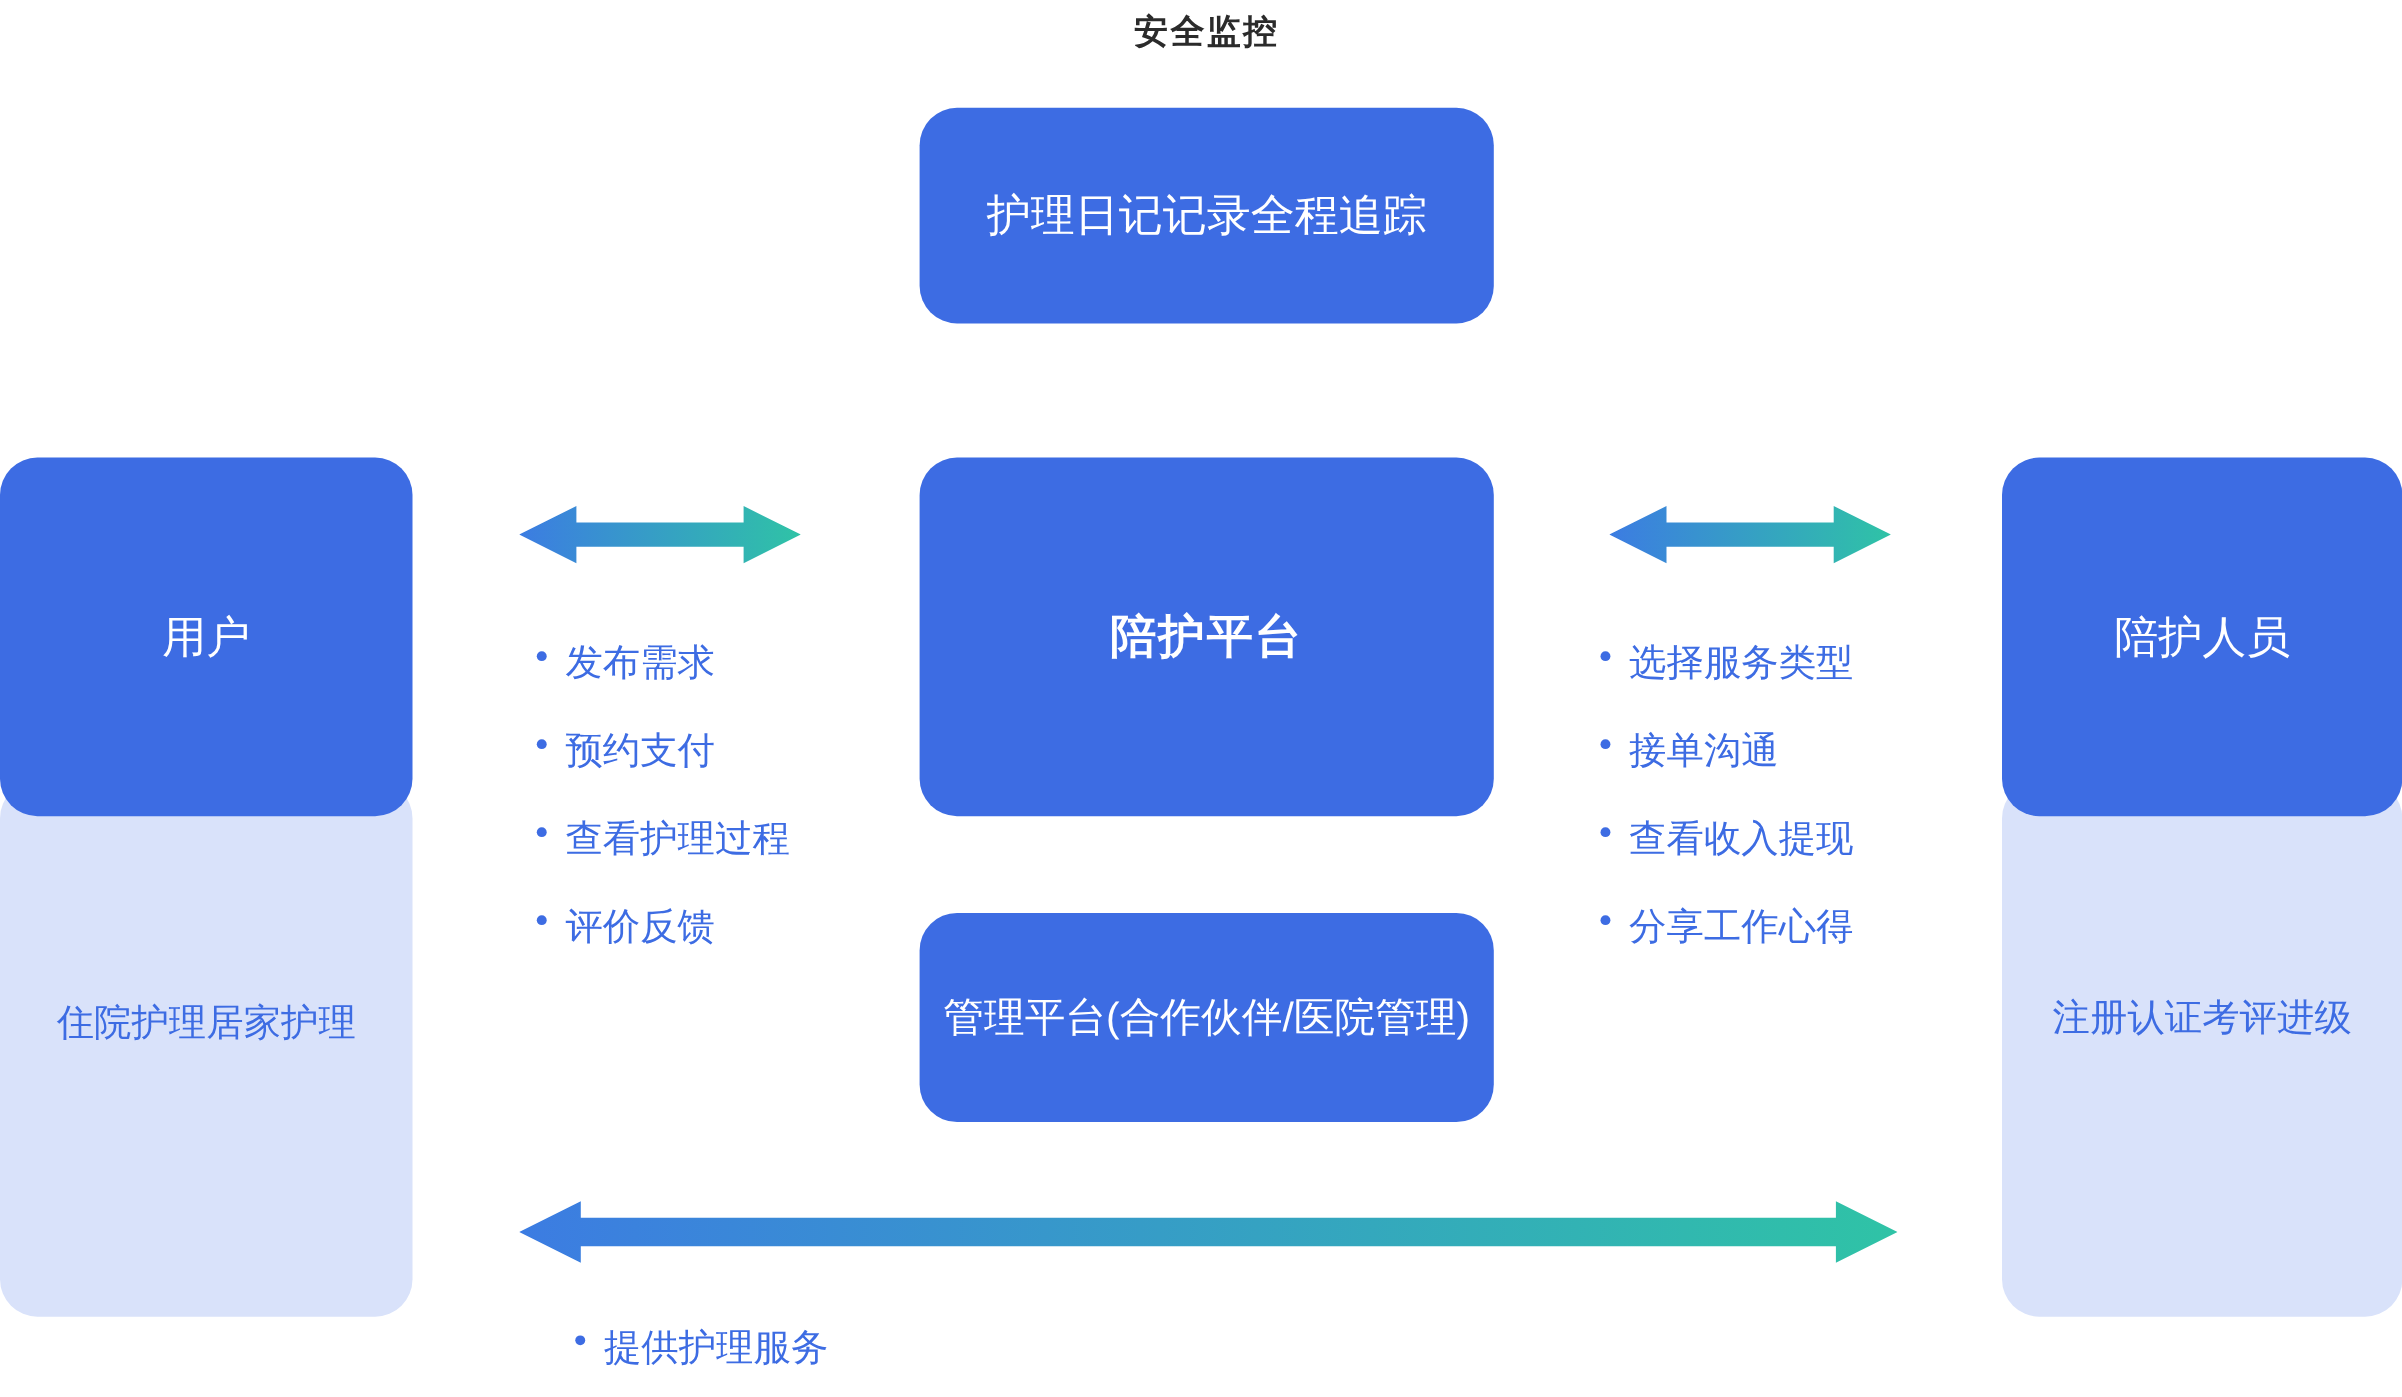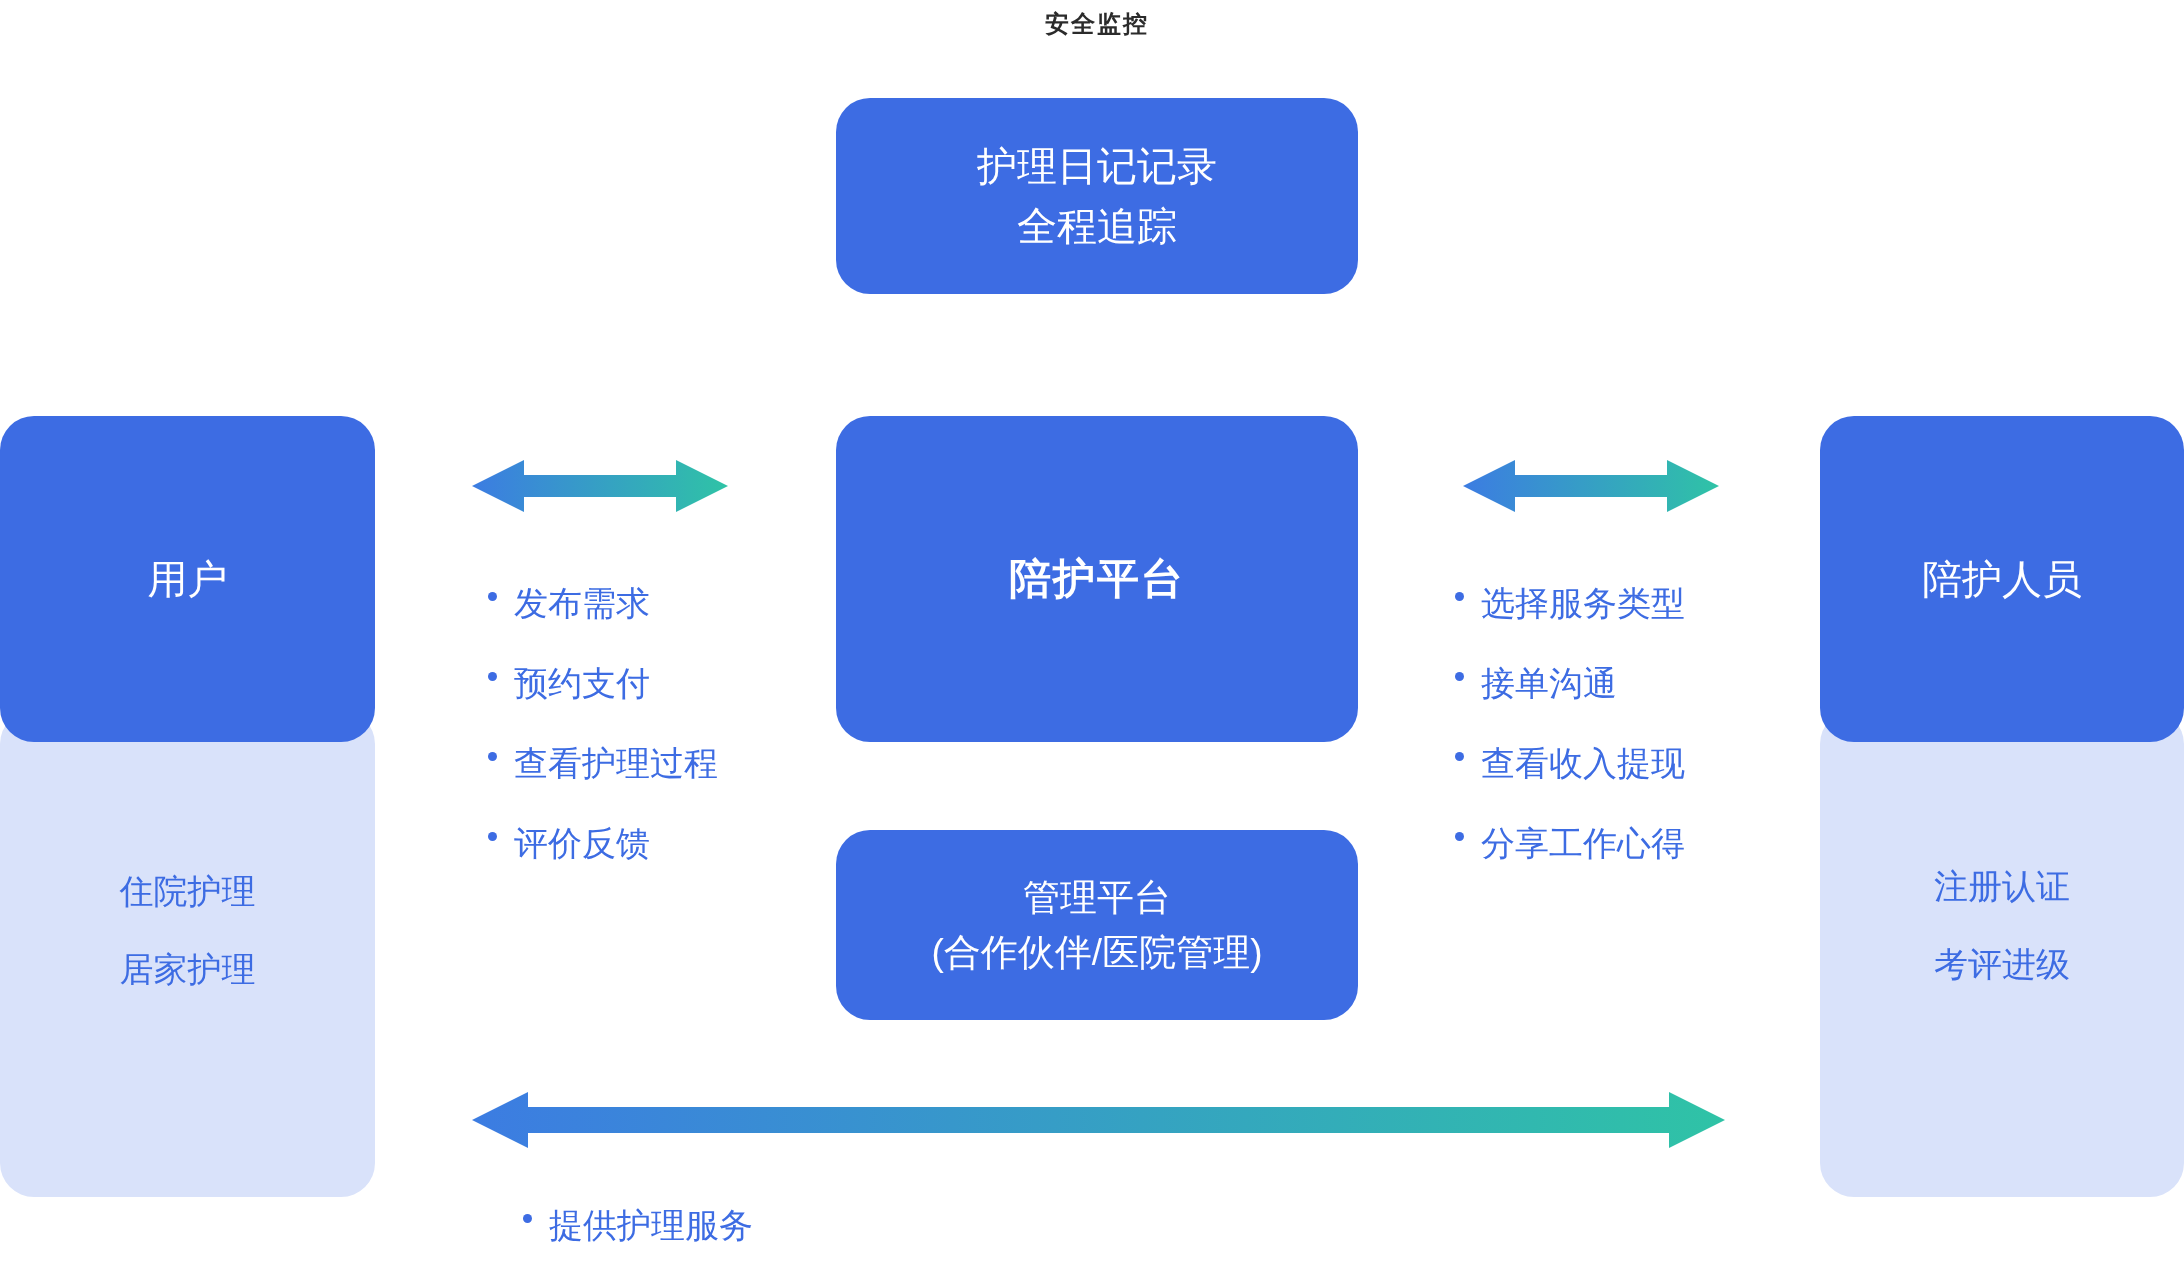--- a/index.html
+++ b/index.html
@@ -16,30 +16,30 @@
     position:relative;
     width:2184px;
     height:1270px;
     background:#ffffff;
     overflow:hidden;
   }
   .diagram-title{
     position:absolute;
     left:836px; top:8px; width:522px;
     text-align:center;
-    font-size:24px;
+    font-size:31px;
     font-weight:bold;
     color:var(--text-dark);
     letter-spacing:2px;
   }
   .box{
     position:absolute;
     border-radius:34px;
     display:flex;
-    flex-direction:column;
+    flex-direction:row;
     align-items:center;
     justify-content:center;
     text-align:center;
   }
   .box.blue{
     background:var(--blue);
     color:#ffffff;
     z-index:2;
   }
   .box.light{

